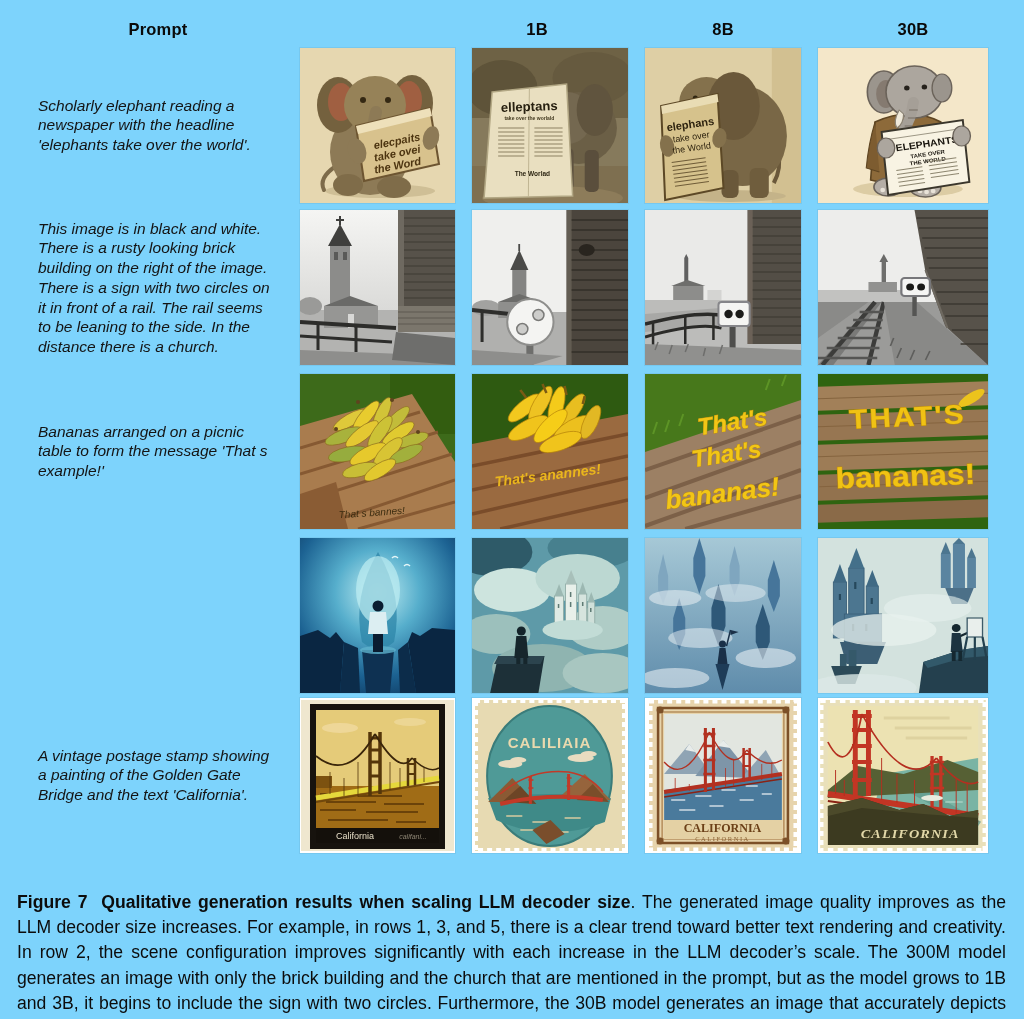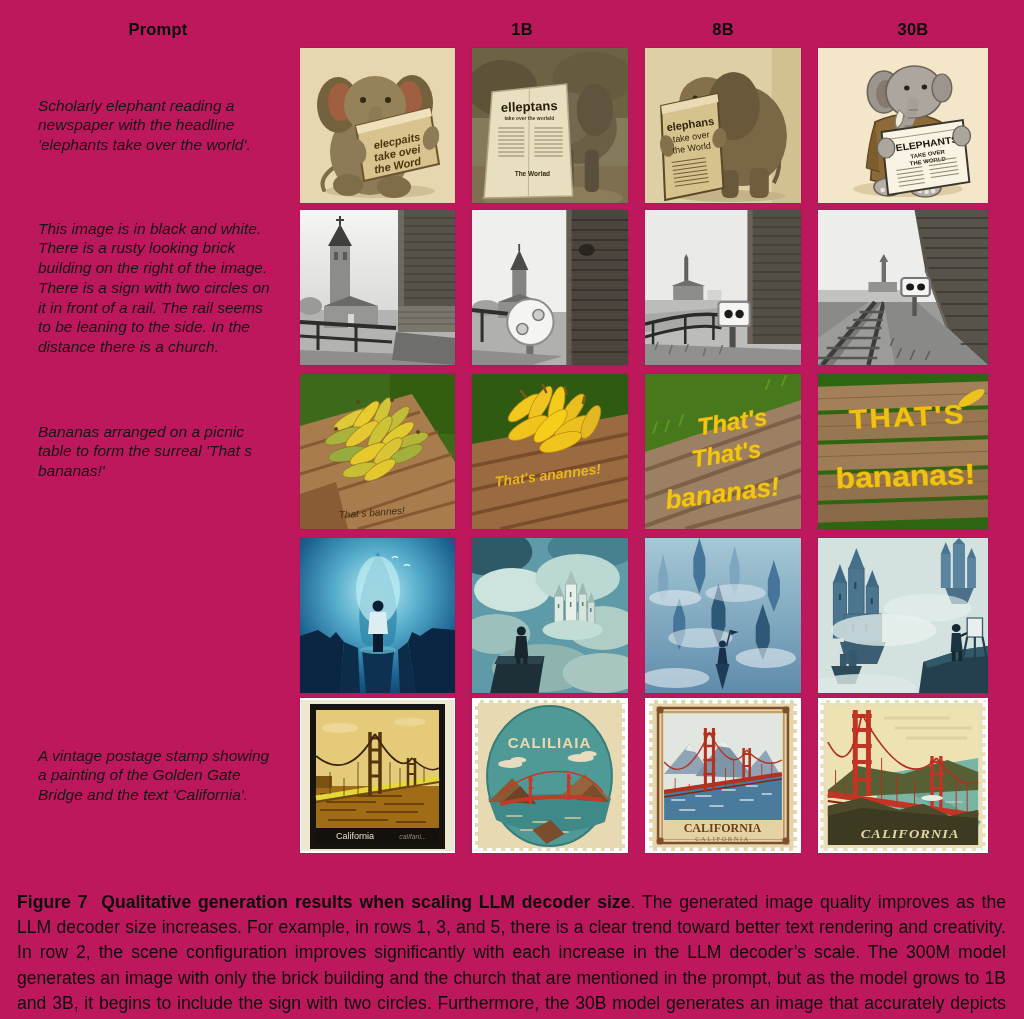--- a/index.html
+++ b/index.html
@@ -1,22 +1,22 @@
 <!DOCTYPE html>
 <html><head>
 <meta charset="utf-8">
 <style>
   html,body{margin:0;padding:0;background:#ffffff;}
-  .page{position:relative;width:1024px;height:1019px;background:#be185d;
+  .page{position:relative;width:1024px;height:1019px;background:#7dd3fc;
         font-family:"Liberation Sans",sans-serif;color:#111;overflow:hidden;}
   .col-head{position:absolute;top:20px;font-size:16.5px;font-weight:bold;
         text-align:center;color:#0a0a0a;letter-spacing:.2px;}
   .h-prompt{left:38px;width:240px;}
   .h-c1{left:300px;width:155px;margin-top:28px;}
-  .h-c2{left:444px;width:156px;text-align:center;}
+  .h-c2{left:459px;width:156px;text-align:center;}
   .h-c3{left:645px;width:156px;}
   .h-c4{left:828px;width:170px;text-align:center;}
   .row{position:absolute;left:0;width:816px;height:155px;}
   .prompt-cell{position:absolute;left:38px;top:50%;transform:translateY(-50%);
         width:242px;font-size:15.5px;line-height:19.8px;font-style:italic;color:#141414;}
   .prompt-cell p{margin:0;}
   .img{position:absolute;top:0;height:155px;box-shadow:0 0 0 1px rgba(0,0,0,0.05);}
   .c1{left:300px;width:155px;}
   .c2{left:472px;width:156px;}
   .c3{left:645px;width:156px;}
@@ -265,21 +265,21 @@
         <rect x="86" y="84" width="4" height="22" fill="#555553"></rect>
         <rect x="76" y="68" width="26" height="18" rx="3" fill="#f5f5f3" stroke="#77777a" stroke-width="2"></rect>
         <circle cx="84" cy="77" r="3.6" fill="#1a1a18"></circle>
         <circle cx="94" cy="77" r="3.6" fill="#1a1a18"></circle>
       </svg>
     </div>
   </div>
 
   <div class="row" style="top:374px">
     <div class="prompt-cell">
-        <p>Bananas arranged on a picnic table to form the surreal 'That s bananas!'</p>
+        <p>Bananas arranged on a picnic table to form the message 'That s example!'</p>
       </div>
 
     <div class="img c1">
       <svg viewBox="0 0 155 155" preserveAspectRatio="none">
         <rect width="155" height="155" fill="#3d6a1a"></rect>
         <rect x="90" width="65" height="60" fill="#335d10"></rect>
         <polygon points="0,52 112,20 155,88 155,155 0,155" fill="#a97c4e"></polygon>
         <path d="M0 74 L120 38 M0 100 L138 58 M0 128 L152 80 M10 155 L155 106 M58 155 L155 128" stroke="#865932" stroke-width="3"></path>
         <polygon points="0,120 36,108 48,155 0,155" fill="#8a5c34"></polygon>
         <g stroke="#8a6a1c" stroke-width="0.6">

